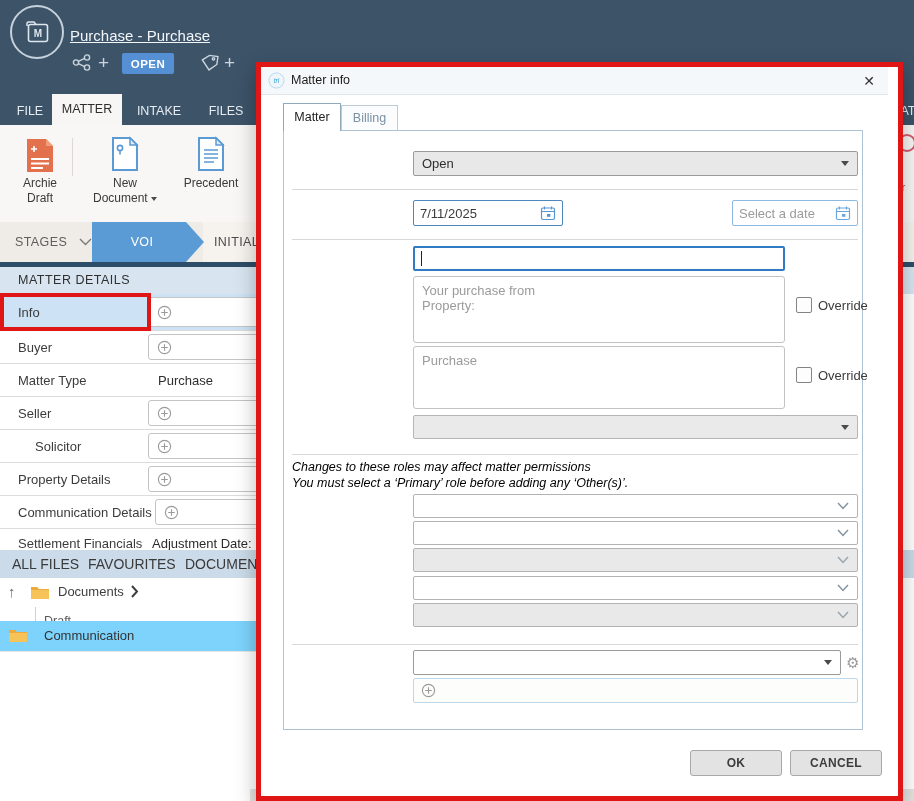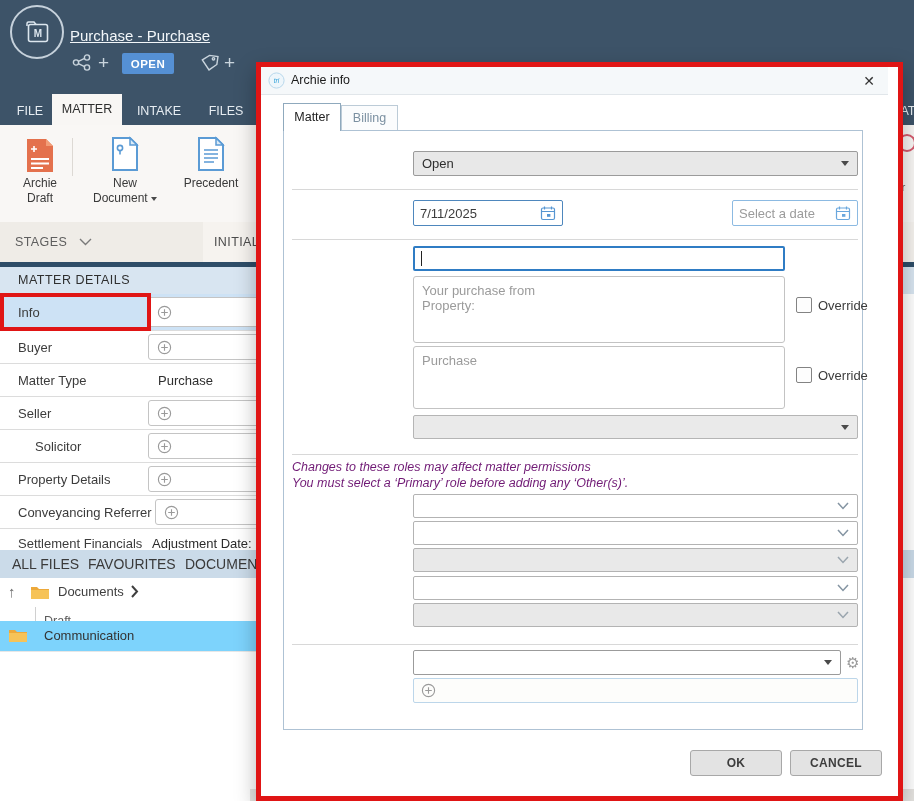--- a/index.html
+++ b/index.html
@@ -86,21 +86,21 @@
   .datebox .spacer{flex:1;}
   .ph{color:#9b9b9b;}
   .txtin{border:2px solid #2f7cc4;border-radius:2px;box-sizing:border-box;background:#fff;outline:none;
          font-family:"Liberation Sans",sans-serif;font-size:13px;padding:0 6px;}
   .caret{width:1px;height:15px;background:#222;}
   .ta{border:1px solid #c3c3c3;border-radius:3px;box-sizing:border-box;resize:none;outline:none;background:#fff;
       font-family:"Liberation Sans",sans-serif;font-size:13px;padding:6px 8px;color:#2f2f2f;}
   .ta::placeholder{color:#9b9b9b;}
   .chk{width:16px;height:16px;border:1px solid #838383;border-radius:2px;background:#fdfdfd;box-sizing:border-box;}
   .chklbl{font-size:13px;color:#3c3c3c;}
-  .note{left:31px;font-style:italic;color:#701a75;font-size:12.5px;}
+  .note{left:31px;font-style:italic;color:#000000;font-size:12.5px;}
   .combo{background:#fff;border:1px solid #b3b3b3;border-radius:2px;box-sizing:border-box;
          display:flex;align-items:center;padding:0 8px;}
   .combo.disabled{background:#e9e9e9;}
   .combo .spacer{flex:1;}
   .refbox{border:1px solid #bcd6ea;border-radius:2px;background:#fdfdfb;box-sizing:border-box;
           display:flex;align-items:center;padding:0 7px;}
   .gear{color:#9a9a9a;font-size:15px;line-height:15px;}
   .btn{background:#e3e3e3;border:1px solid #a8a8a8;border-radius:3px;box-sizing:border-box;
        font-size:12px;font-weight:600;color:#3d3d3d;display:flex;align-items:center;justify-content:center;letter-spacing:.3px;}
 </style>
@@ -204,20 +204,21 @@
 <div class="abs frag" style="left:895px;top:181px;">er</div>
 
 <div class="abs stages">
   <div class="abs stages-light"></div>
   <div class="abs stages-lbl cap">
     <span>STAGES</span>
     <svg width="13" height="8" viewBox="0 0 13 8" style="margin-left:8px;">
         <polyline points="1,1 6.5,6.5 12,1" fill="none" stroke="#7a7a7a" stroke-width="1.4"></polyline>
       </svg>
   </div>
+  <div class="abs stage-voi cap">VOI</div>
   <div class="abs stage-next cap">INITIAL</div>
 </div>
 <div class="abs darkstrip"></div>
 
 <div class="abs mdband">
   <div class="abs md-title cap">MATTER DETAILS</div>
 </div>
 
 <div class="abs md-rows">
   <div class="md-row hl" style="height:36px;">
@@ -273,21 +274,21 @@
     <span class="plusbox">
       <svg width="15" height="15" viewBox="0 0 16 16">
           <g fill="none" stroke="#9a9a9a" stroke-width="1.2">
             <circle cx="8" cy="8" r="6.5"></circle>
             <path d="M8 4.5 v7 M4.5 8 h7"></path>
           </g>
         </svg>
     </span>
   </div>
   <div class="md-row" style="height:32px;">
-    <span class="rlabel">Conveyancing Referrer</span>
+    <span class="rlabel">Communication Details</span>
     <span class="plusbox" style="left:155px;">
       <svg width="15" height="15" viewBox="0 0 16 16">
           <g fill="none" stroke="#9a9a9a" stroke-width="1.2">
             <circle cx="8" cy="8" r="6.5"></circle>
             <path d="M8 4.5 v7 M4.5 8 h7"></path>
           </g>
         </svg>
     </span>
   </div>
   <div class="md-row" style="height:28px;border-bottom:none;">
@@ -337,21 +338,21 @@
 
 <div class="abs dialog">
  <div class="dlg-body">
   <div class="abs dlg-titlebar">
     <span class="abs" style="left:7px;top:5px;">
       <svg width="17" height="17" viewBox="0 0 17 17">
             <circle cx="8.5" cy="8.5" r="7.6" fill="#eef6fb" stroke="#b8d8ec"></circle>
             <text x="8.5" y="11.2" text-anchor="middle" font-size="6.5" font-style="italic" fill="#2d9fd8" font-family="Liberation Sans,sans-serif">tri</text>
           </svg>
     </span>
-    <span class="abs dlg-title">Archie info</span>
+    <span class="abs dlg-title">Matter info</span>
     <span class="abs dlg-close">✕</span>
   </div>
 
   <div class="abs dlg-tab active">Matter</div>
   <div class="abs dlg-tab inactive">Billing</div>
   <div class="abs groupbox"></div>
 
   <div class="abs lbl" style="top:84px;height:25px;line-height:25px;">Status</div>
   <div class="abs dd" style="left:152px;top:84px;width:445px;height:25px;z-index:3;">
     <span>Open</span>

